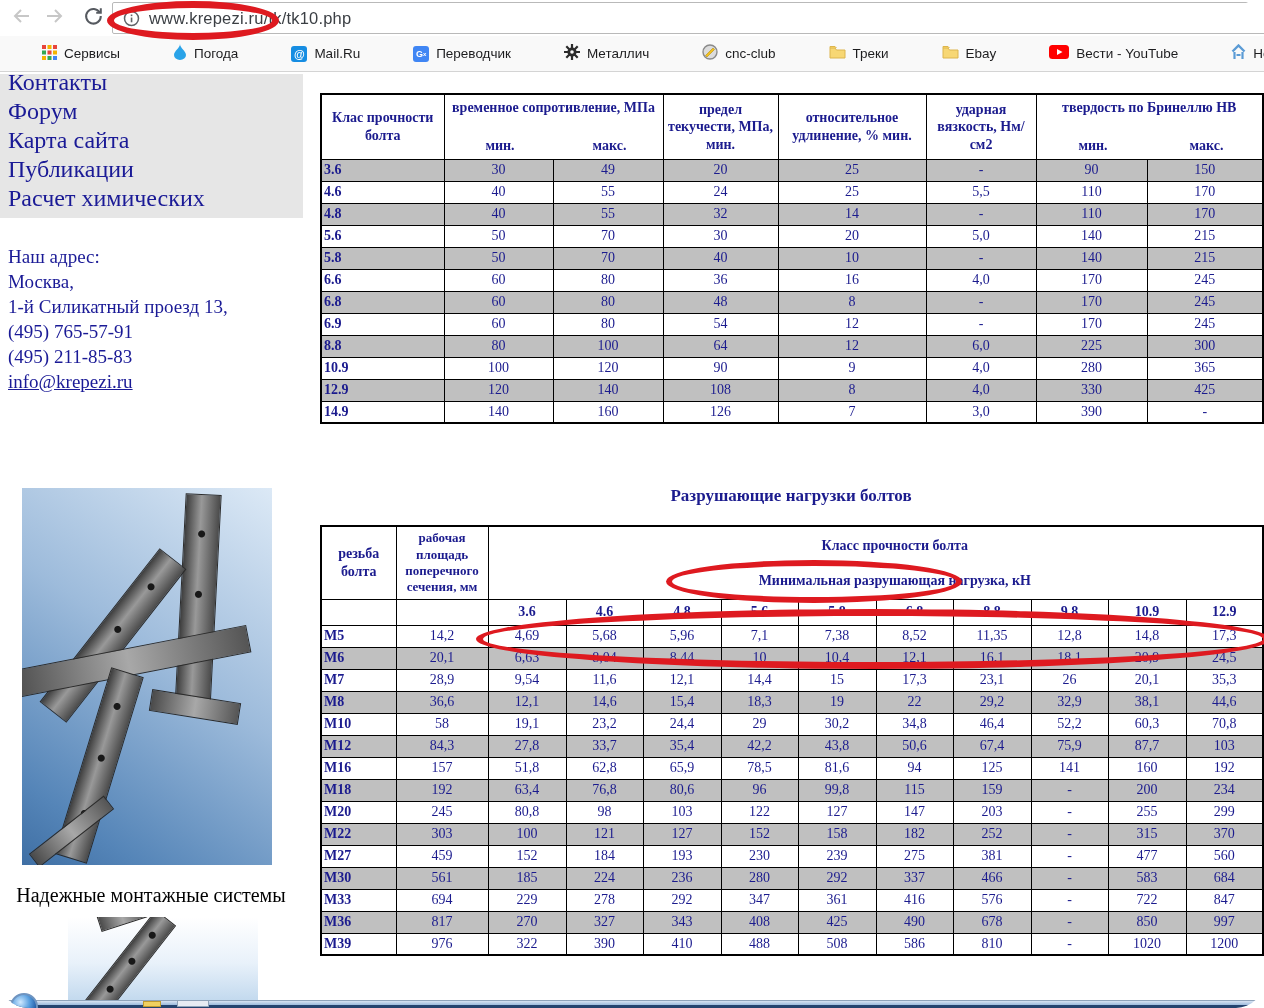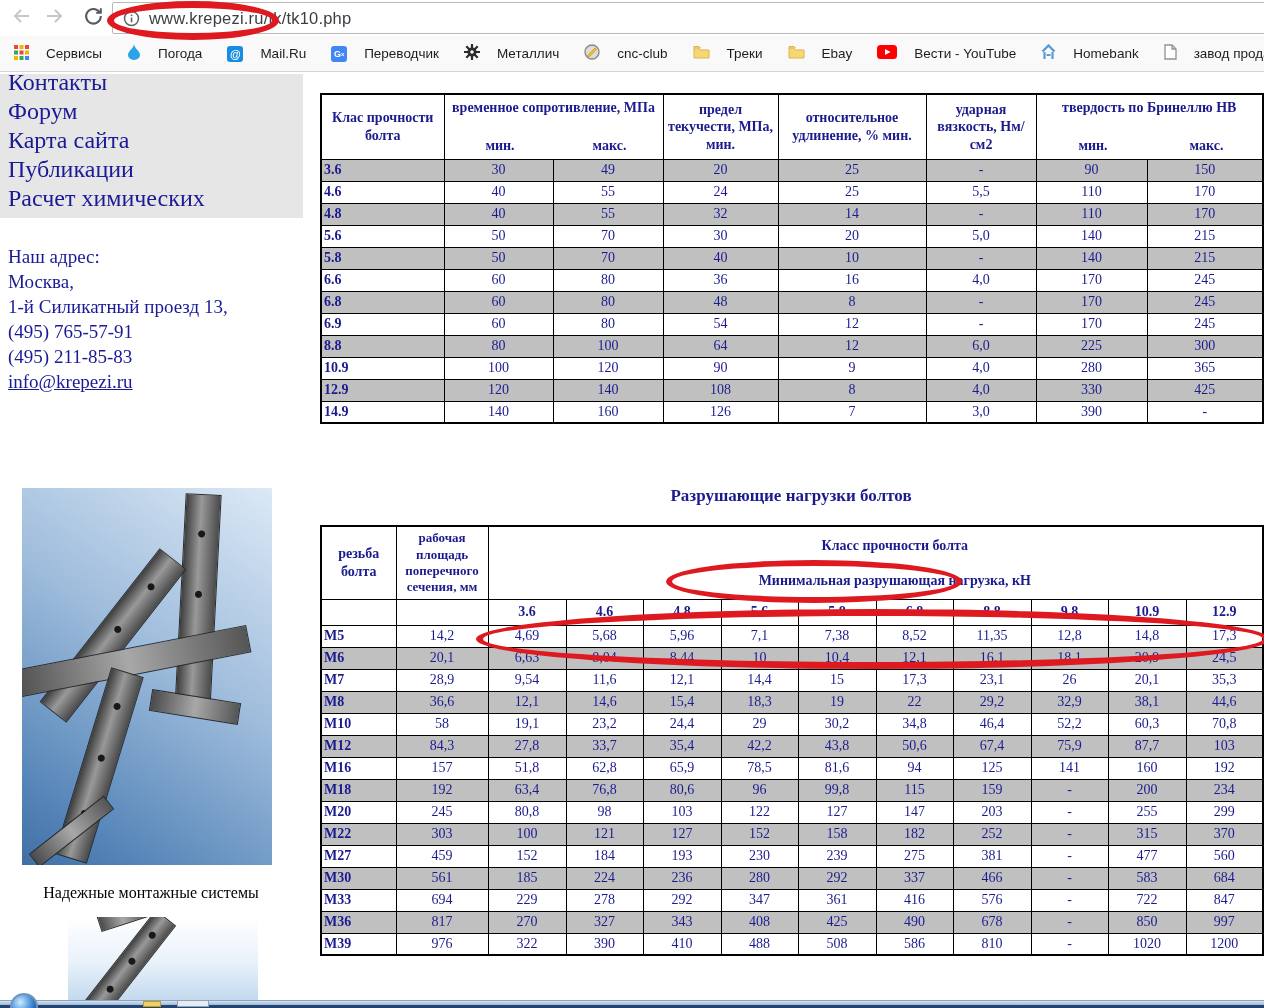--- a/index.html
+++ b/index.html
@@ -1,44 +1,44 @@
 <!DOCTYPE html>
 <html><head>
 <meta charset="utf-8">
 <style>
   * { margin:0; padding:0; box-sizing:border-box; }
   html,body { width:1264px; height:1008px; background:#fff; }
   #screen { position:relative; width:1264px; height:1008px; overflow:hidden; background:#fff;
-            font-family:"Liberation Serif", serif; }
+            font-family:"Liberation Serif", serif;border-radius:28px; }
 
   
   #toolbar { position:absolute; left:0; top:0; width:1264px; height:36px; background:#fff;
              font-family:"Liberation Sans", sans-serif; }
   .navbtn { position:absolute; top:5px; width:26px; height:26px; display:flex; align-items:center;
             justify-content:center; cursor:pointer; }
   #btn-back { left:8px; } #btn-forward { left:42px; } #btn-reload { left:80px; }
   #url-field { position:absolute; left:112px; top:2px; right:-2px; height:32px; background:#fff;
                border:1px solid #b9b9b9; border-radius:2px; display:flex; align-items:center; }
   #url-text { margin-left:9px; font-size:16.5px; color:#3b3f44; letter-spacing:0.2px; }
   #bookmarks-bar { position:absolute; left:0; top:36px; width:1264px; height:36px; background:#f9f9f9;
                    border-bottom:1px solid #d4d4d4; display:flex; align-items:center; gap:25px;
                    padding-left:14px; font-family:"Liberation Sans", sans-serif; }
-  .bm { display:flex; align-items:center; gap:17px; font-size:13.5px; color:#1d1d1f; white-space:nowrap; cursor:pointer; }
+  .bm { display:flex; align-items:center; gap:7px; font-size:13.5px; color:#1d1d1f; white-space:nowrap; cursor:pointer;margin-left:28px; }
   .bm svg, .bm .icn { flex:0 0 auto; }
   .sq-icn { width:16px; height:16px; border-radius:3px; color:#fff; font-weight:bold; display:flex;
             align-items:center; justify-content:center; font-size:10px; }
 
   
   #nav-block { position:absolute; left:0; top:74px; width:303px; height:144px; background:#e6e6e6;
                overflow:hidden; padding:0 0 0 8px; }
   #nav-block a { display:block; font-size:24px; line-height:29px; color:#1a1a96; text-decoration:none; width:280px; }
   #nav-block a:first-child { margin-top:-6px; }
   #address { position:absolute; left:8px; top:244px; width:300px; font-size:19px; line-height:25px; color:#1a1a96; }
   #address .email { text-decoration:underline; color:#1a1a96; cursor:pointer; display:inline-block; }
-  #caption { position:absolute; left:0; top:884px; width:302px; text-align:center; font-size:16px; color:#000; }
+  #caption { position:absolute; left:0; top:884px; width:302px; text-align:center; font-size:20px; color:#000; }
 
   
   #photo1 { position:absolute; left:22px; top:488px; width:250px; height:377px; overflow:hidden;
             background:linear-gradient(215deg,#dce9f6 0%,#9dbbdb 45%,#5585b8 85%,#3f6fa4 100%); }
   #photo2 { position:absolute; left:68px; top:917px; width:190px; height:84px; overflow:hidden;
             background:linear-gradient(to bottom,#ffffff 0%,#e8f1fa 55%,#c2d9ee 100%); }
   .bar { position:absolute; background-image:
            radial-gradient(circle 3px at 50% 18%, #181818 3px, transparent 4px),
            radial-gradient(circle 3px at 50% 46%, #181818 3px, transparent 4px),
            radial-gradient(circle 3px at 50% 76%, #181818 3px, transparent 4px),

